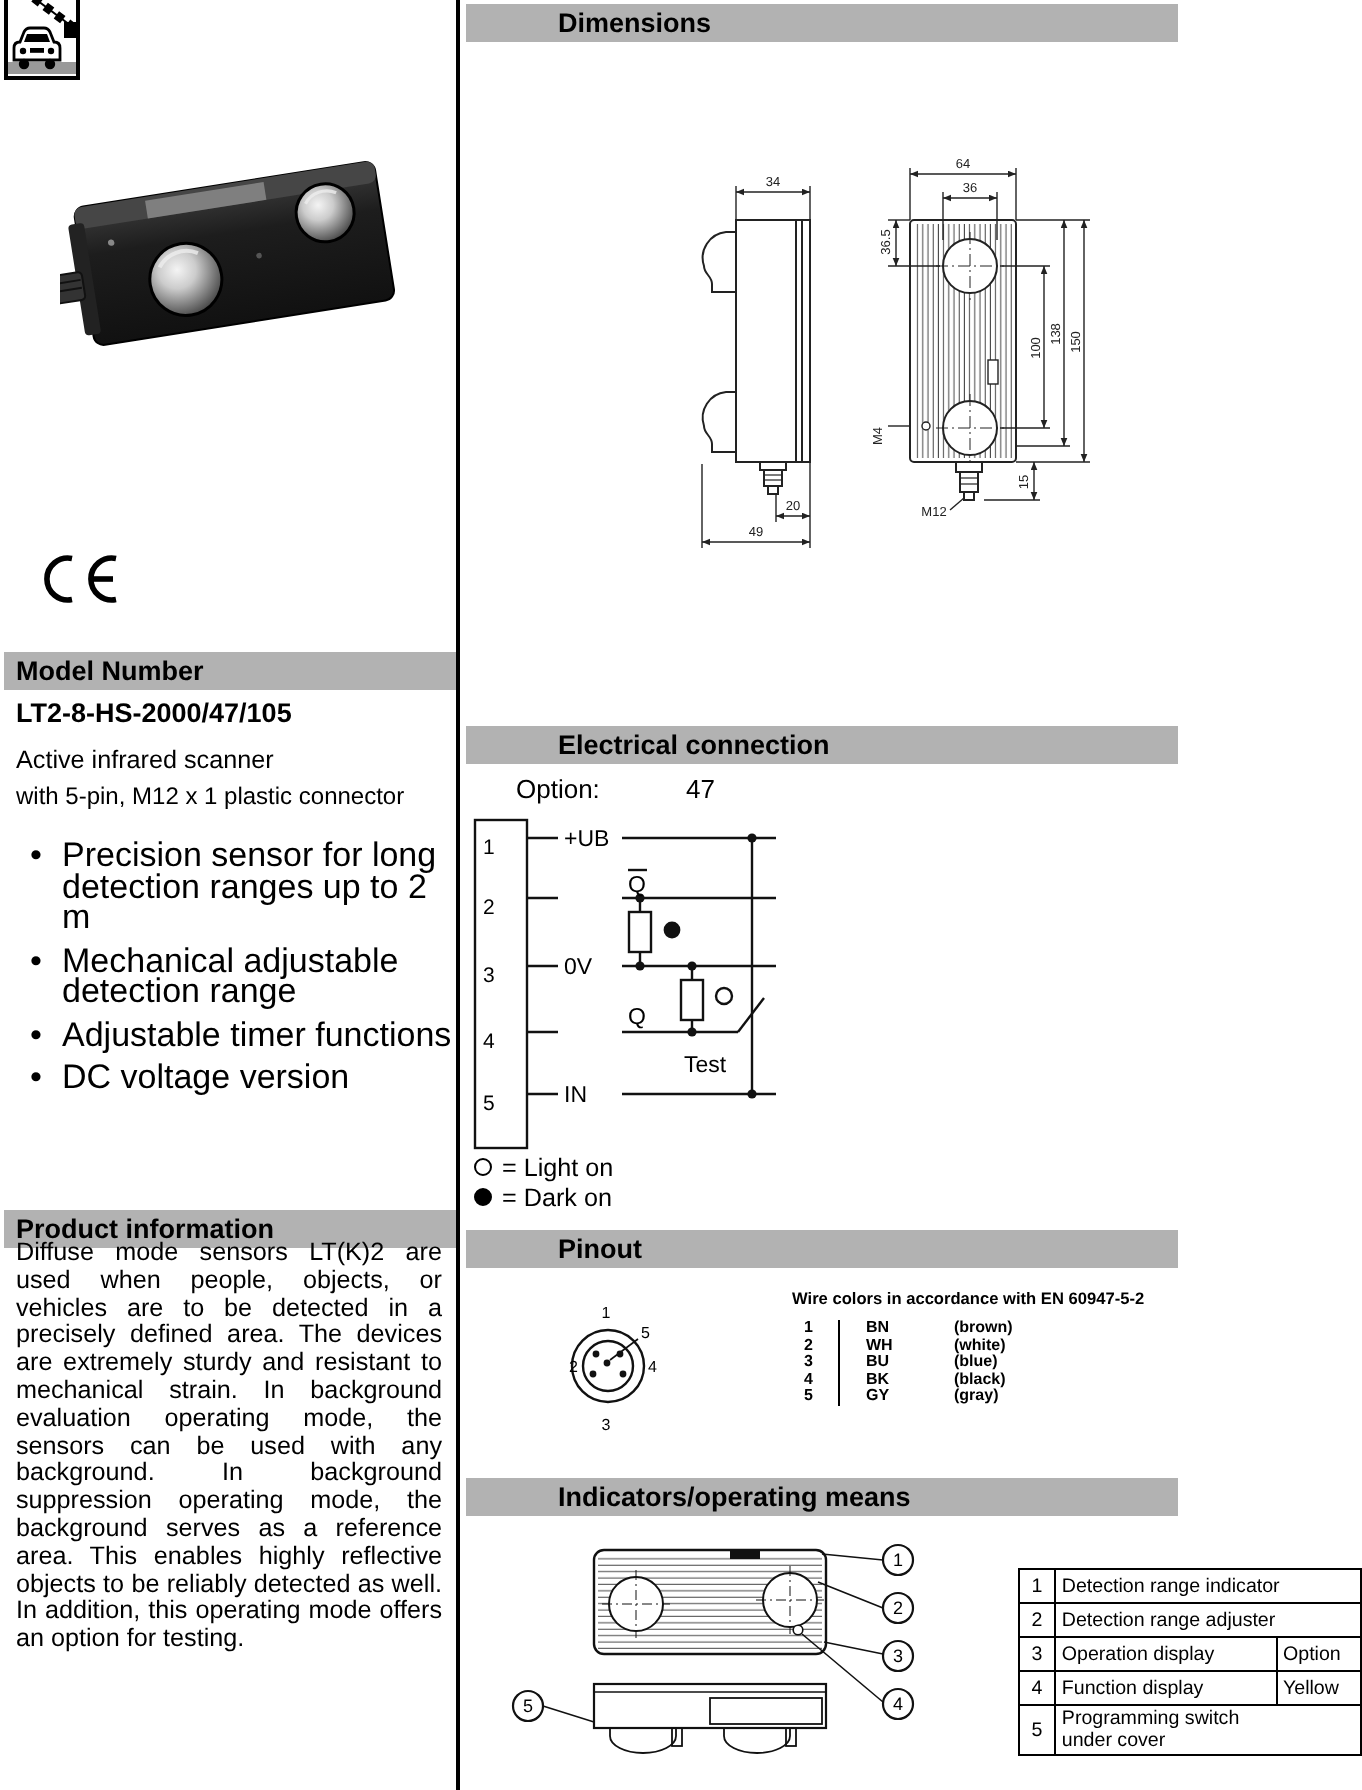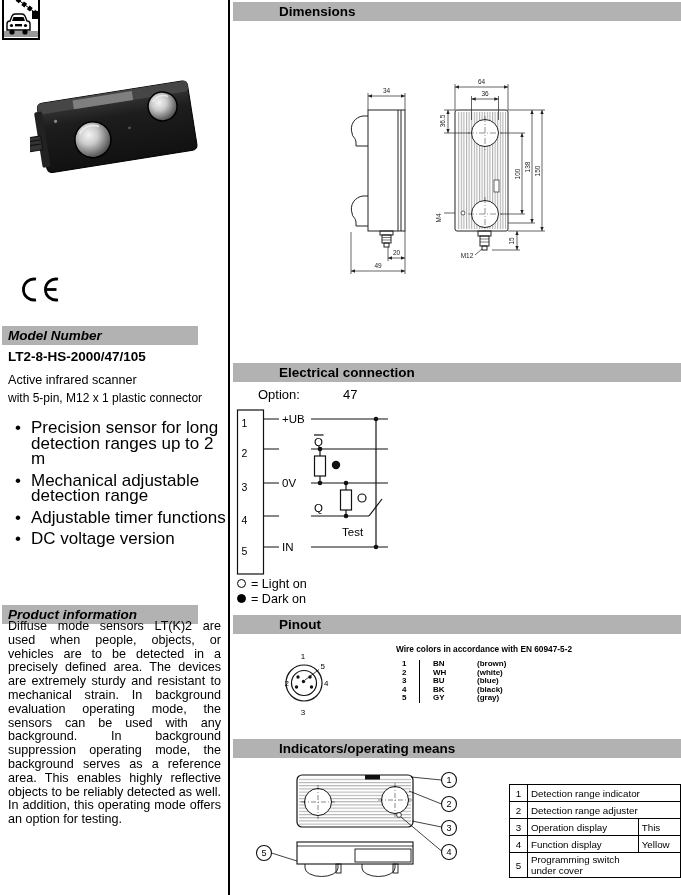--- a/index.html
+++ b/index.html
@@ -1,22 +1,22 @@
 <!DOCTYPE html>
 <html><head>
 <meta charset="utf-8">
 <style>
   html,body{margin:0;padding:0;background:#fff;}
   .page{position:relative;width:681px;height:895px;background:#fff;overflow:hidden;
         font-family:"Liberation Sans",sans-serif;color:#000;}
   .divider{position:absolute;left:228px;top:0;width:2px;height:895px;background:#000;}
   .hdr{position:absolute;background:#b2b2b2;height:19px;font-weight:bold;font-size:13.5px;
        line-height:19px;padding-left:6px;box-sizing:border-box;}
-  .hdr.l{left:2px;width:196px;font-style:italic;}
-  .hdr.r{left:233px;width:448px;padding-left:46px;}
+  .hdr.l{left:2px;width:226px;}
+  .hdr.r{left:233px;width:356px;padding-left:46px;}
   .abs{position:absolute;}
   .icon-box{position:absolute;left:2px;top:-9px;width:38px;height:49px;border:2px solid #000;
             background:#fff;box-sizing:border-box;overflow:hidden;}
   .model-name{left:8px;top:349px;font-size:13.5px;font-weight:bold;}
   .model-line1{left:8px;top:373px;font-size:12.6px;}
   .model-line2{left:8px;top:391px;font-size:12px;}
   ul.features{position:absolute;left:8px;top:416px;width:214px;margin:4px;padding:0;list-style:none;
               font-size:17px;line-height:15.5px;}
   ul.features li{position:relative;padding-left:19px;margin-bottom:6px;}
   ul.features li::before{content:"\2022";position:absolute;left:3px;}
@@ -376,21 +376,21 @@
       <td class="c-num">1</td>
       <td class="c-desc" colspan="2">Detection range indicator</td>
     </tr>
     <tr>
       <td class="c-num">2</td>
       <td class="c-desc" colspan="2">Detection range adjuster</td>
     </tr>
     <tr>
       <td class="c-num">3</td>
       <td class="c-desc">Operation display</td>
-      <td class="c-col">This</td>
+      <td class="c-col">Option</td>
     </tr>
     <tr>
       <td class="c-num">4</td>
       <td class="c-desc">Function display</td>
       <td class="c-col">Yellow</td>
     </tr>
     <tr>
       <td class="c-num">5</td>
       <td class="c-wrap" colspan="2">
             <span>Programming switch under cover</span>

